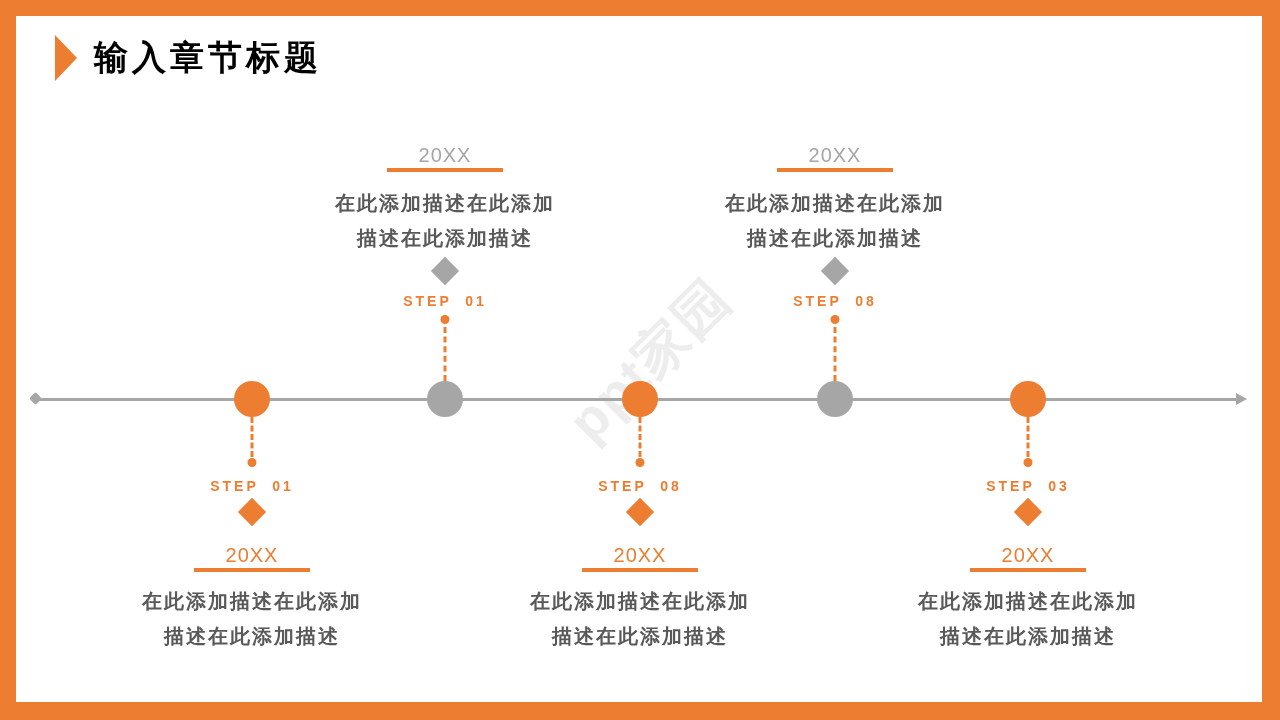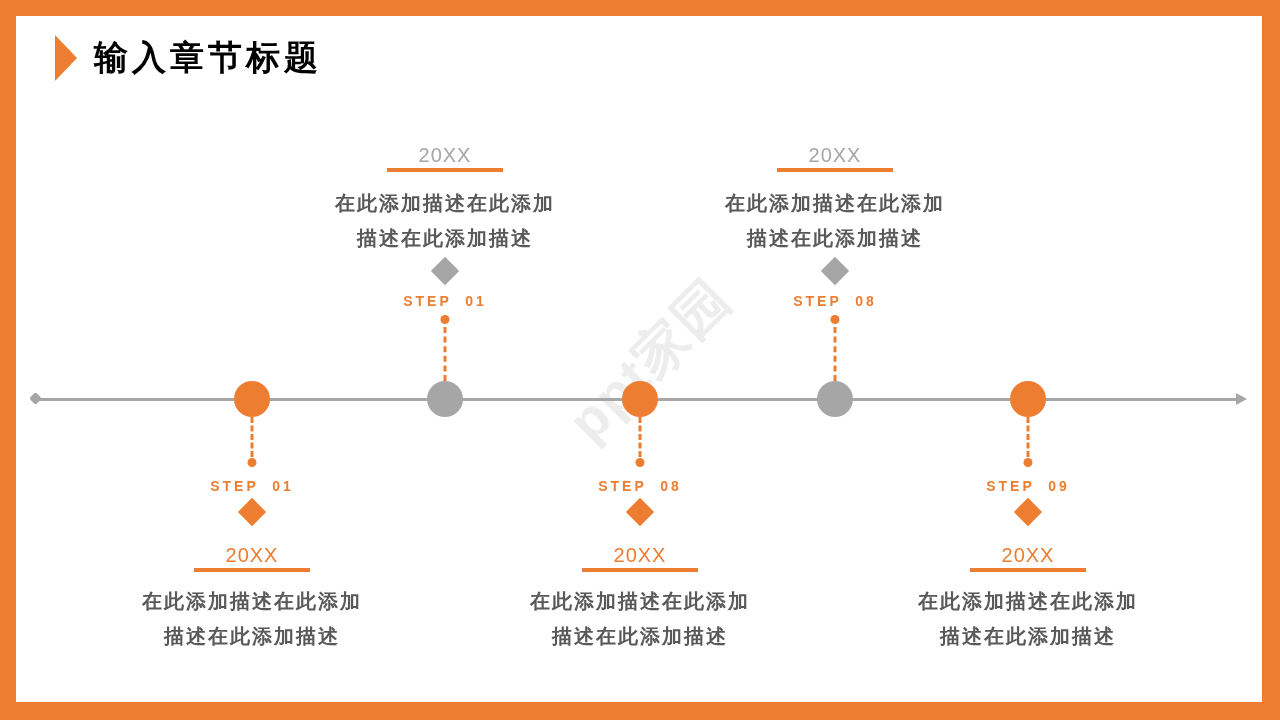--- a/index.html
+++ b/index.html
@@ -181,21 +181,21 @@
     <div class="cc desc desc-2">描述在此添加描述</div>
     <div class="diamond gray cc"></div>
     <div class="cc step">STEP  08</div>
     <div class="cc dot"></div>
     <div class="cc dash"></div>
   </div>
 
   <div class="col below" style="left:908px">
     <div class="cc dash"></div>
     <div class="cc dot"></div>
-    <div class="cc step">STEP  09</div>
+    <div class="cc step">STEP  03</div>
     <div class="diamond orange cc"></div>
     <div class="cc year orange">20XX</div>
     <div class="cc year-line"></div>
     <div class="cc desc desc-1">在此添加描述在此添加</div>
     <div class="cc desc desc-2">描述在此添加描述</div>
   </div>
 
   <div class="frame"></div>
 
 </div>

